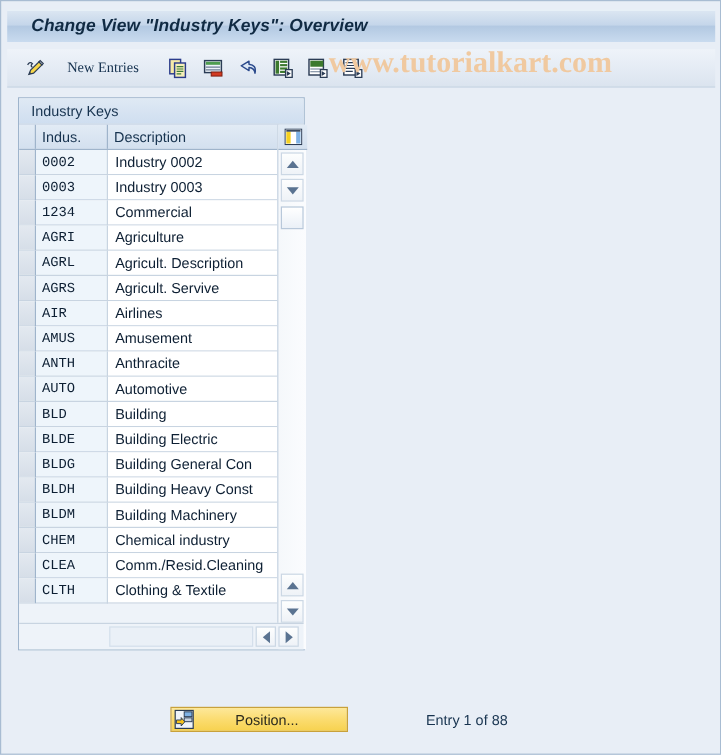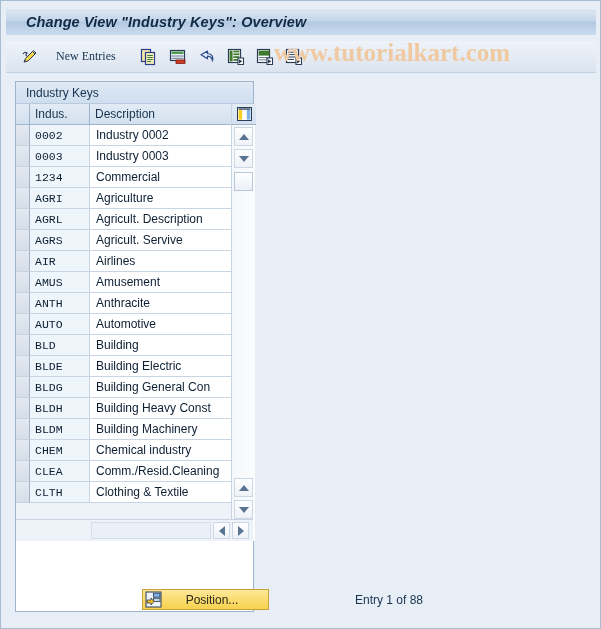--- a/index.html
+++ b/index.html
@@ -91,21 +91,21 @@
     color: #f0c9a0;
     white-space: nowrap;
     letter-spacing: 0px;
     user-select: none;
   }
 
   
   #group-box {
     position: absolute;
     left: 14px; top: 80px;
-    width: 239px; height: 531px;
+    width: 239px; height: 461px;
     border: 1px solid #9eb4cc;
     background: #ffffff;
     box-sizing: border-box;
   }
   #group-header {
     height: 22px;
     background: linear-gradient(to bottom, #dfe9f4 0%, #cfdef0 100%);
     border-bottom: 1px solid #b9cade;
     display: flex;
     align-items: center;
@@ -285,21 +285,21 @@
     box-sizing: border-box;
     display: flex;
     align-items: center;
     justify-content: center;
   }
 
   
   #position-button {
     position: absolute;
     left: 141px; top: 588px;
-    width: 127px; height: 21px;
+    width: 148px; height: 21px;
     background: linear-gradient(to bottom, #fde89a 0%, #fbdc70 50%, #f7d24f 100%);
     border: 1px solid #c8a13b;
     box-sizing: border-box;
     display: flex;
     align-items: center;
     cursor: default;
   }
   #position-label {
     flex: 1;
     text-align: center;

